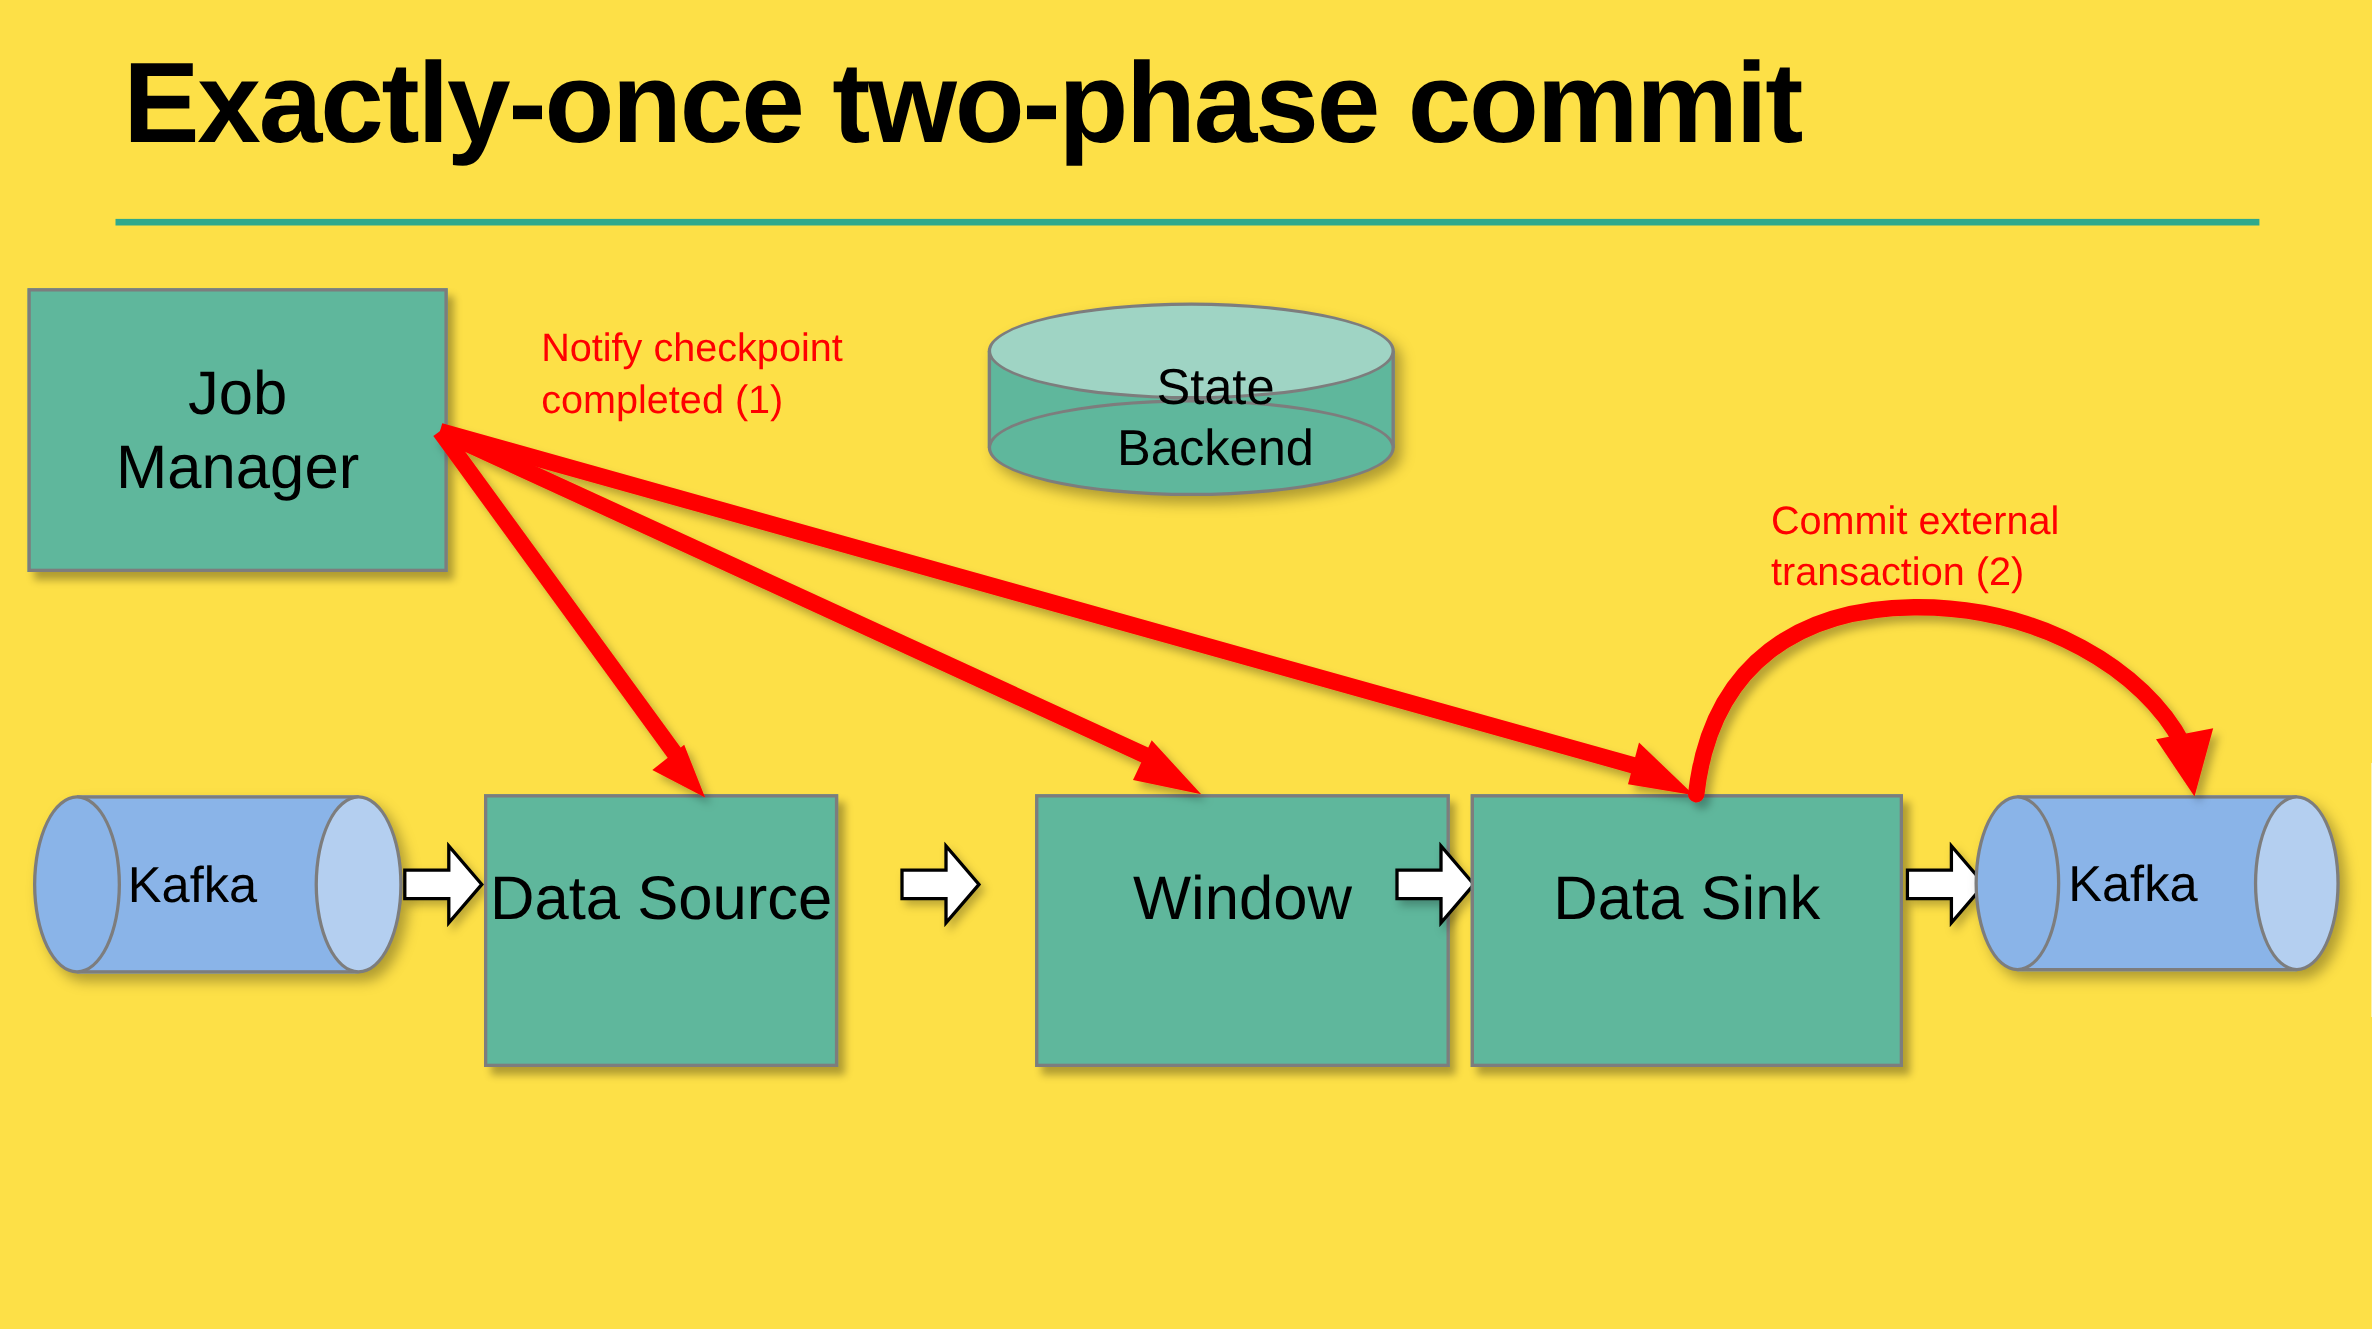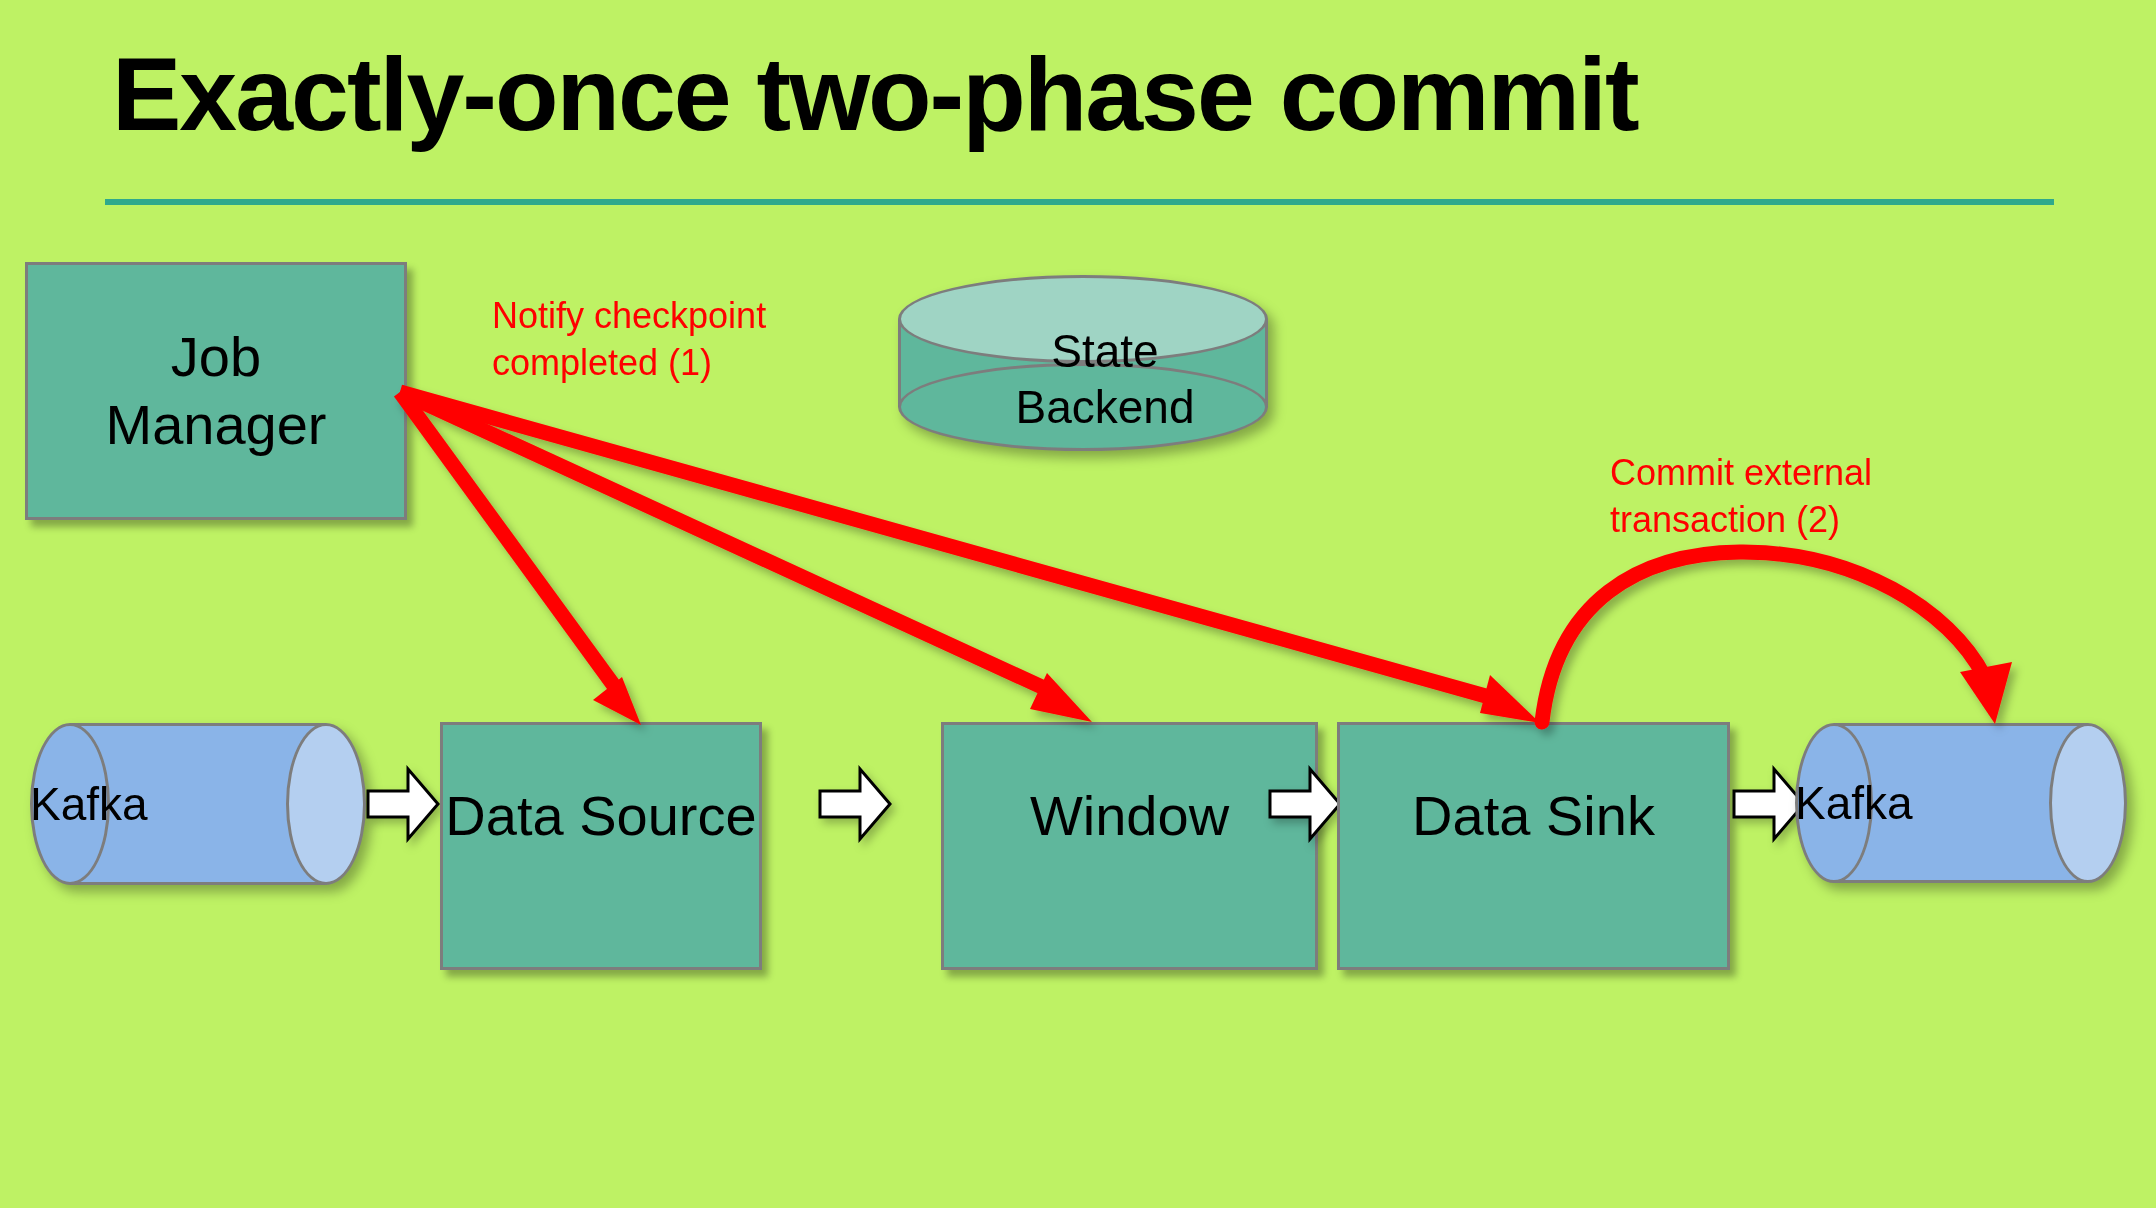--- a/index.html
+++ b/index.html
@@ -11,21 +11,21 @@
     width: 2156px;
     height: 1208px;
     font-family: "Liberation Sans", sans-serif;
     overflow: hidden;
     position: relative;
   }
   #slide {
     position: relative;
     width: 2156px;
     height: 1208px;
-    background: #bef264;
+    background: #fde047;
     overflow: hidden;
   }
 
   
   #slide-title {
     position: absolute;
     left: 112px;
     top: 38px;
     font-size: 104px;
     font-weight: bold;
@@ -114,20 +114,21 @@
     border: 3px solid #7D7D7D;
     border-radius: 50%;
     box-sizing: border-box;
   }
   .cyl-h .cap-right { background: #B4CFF0; z-index: 3; }
   .cyl-h .cap-left  { background: #8AB4E8; z-index: 1; }
   .cyl-h .cyl-text {
     position: absolute;
     left: 0; right: 0; top: 50%;
     transform: translateY(-50%);
+    text-align: center;
     color: #000;
     font-size: 46px;
     z-index: 4;
     font-family: "Liberation Sans", sans-serif;
   }
 
   
   .block-arrow {
     position: absolute;
     filter: drop-shadow(4px 5px 4px rgba(0,0,0,0.25));

